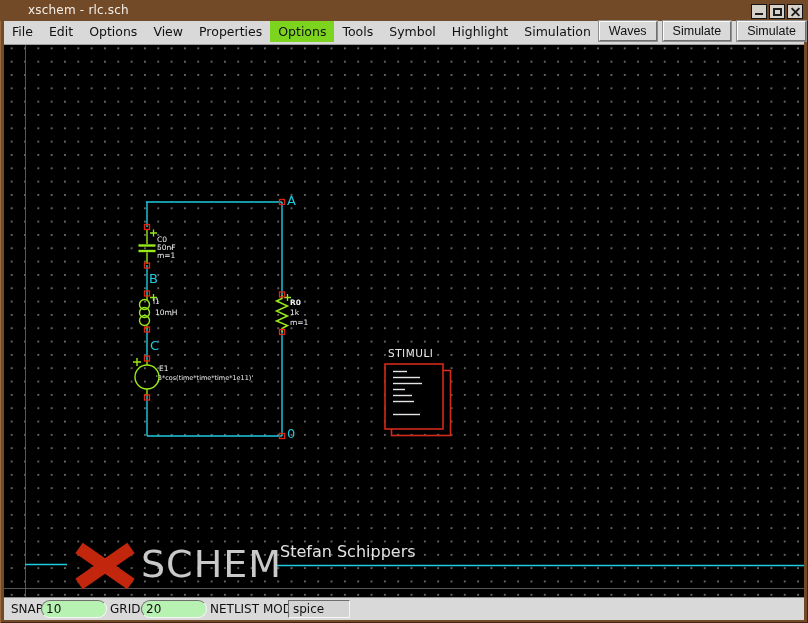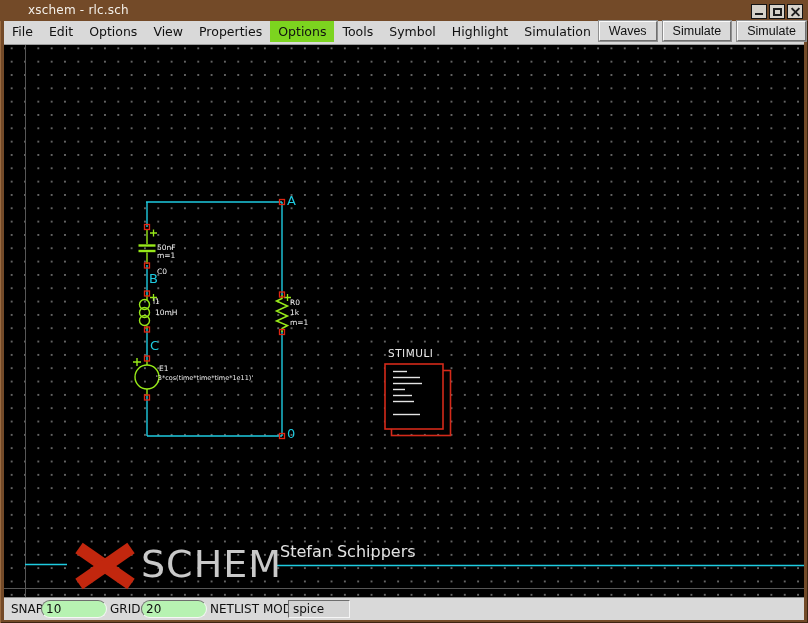--- a/index.html
+++ b/index.html
@@ -204,31 +204,31 @@
         <line x1="21" y1="519.5" x2="63" y2="519.5" stroke="#1ecbe0" stroke-width="1.4"></line>
         <line x1="270" y1="520.5" x2="800" y2="520.5" stroke="#1ecbe0" stroke-width="1.4"></line>
       </g>
     </svg>
 
     <div class="net-label" style="left:283px; top:149px;">A</div>
     <div class="net-label" style="left:145px; top:227px;">B</div>
     <div class="net-label" style="left:146px; top:294px;">C</div>
     <div class="net-label" style="left:283px; top:382px;">0</div>
 
-    <div class="comp-text" style="left:153px; top:191px;margin-top:32px;">C0</div>
+    <div class="comp-text" style="left:153px; top:191px;">C0</div>
     <div class="comp-text" style="left:153px; top:199px;">50nF</div>
     <div class="comp-text" style="left:153px; top:207px;">m=1</div>
 
     <div class="comp-text" style="left:149px; top:253px;">l1</div>
     <div class="comp-text" style="left:151px; top:264px;">10mH</div>
 
     <div class="comp-text" style="left:155px; top:320px;">E1</div>
     <div class="expr-text" style="left:152px; top:330px;">'3*cos(time*time*time*1e11)'</div>
 
-    <div class="comp-text" style="left:286px; top:254px;">R0</div>
+    <div class="comp-text" style="left:286px; top:254px;font-weight:bold;">R0</div>
     <div class="comp-text" style="left:286px; top:264px;">1k</div>
     <div class="comp-text" style="left:286px; top:274px;">m=1</div>
 
     <div class="stimuli-label">STIMULI</div>
 
     <div class="logo-schem">SCHEM</div>
     <div class="tb-author">Stefan Schippers</div>
   </div>
 
   <div class="statusbar">

